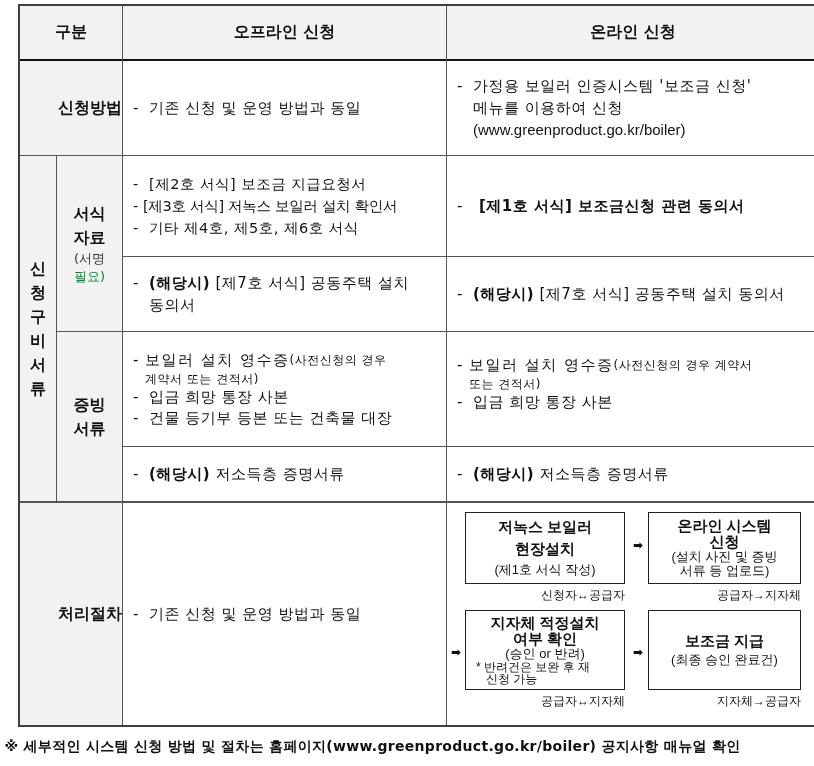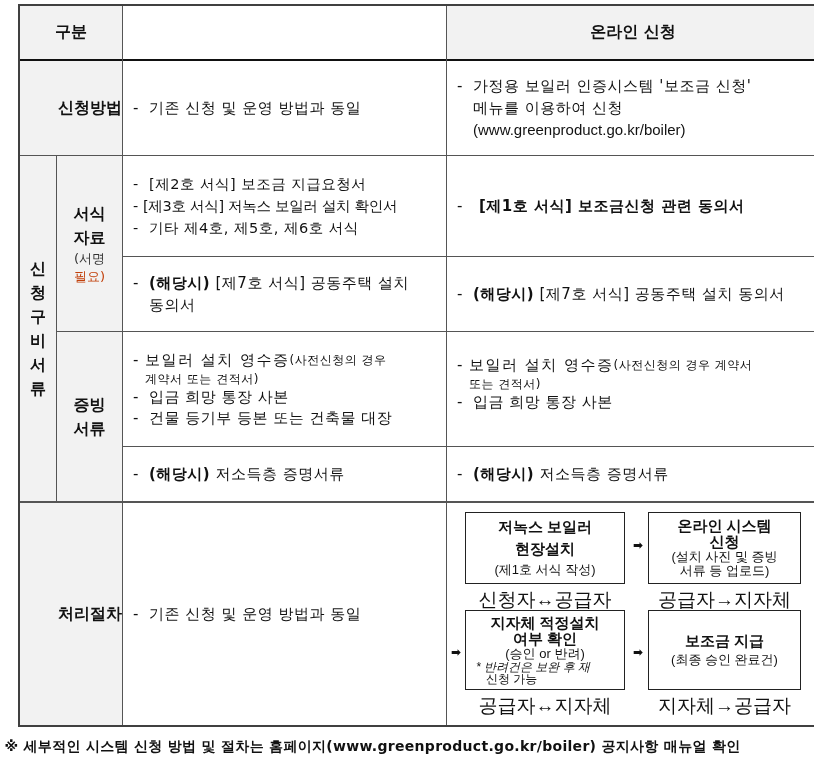--- a/index.html
+++ b/index.html
@@ -19,31 +19,34 @@
   .indent { padding-left:16px; }
   .small { font-size:12px; }
   .b { font-weight:bold; }
   .vtext { flex-direction:column; justify-content:center; align-items:center; font-weight:bold; font-size:16px; line-height:24px; }
   .fbox { position:absolute; border:1.5px solid #222; box-sizing:border-box; background:#fff;
           display:flex; flex-direction:column; align-items:center; justify-content:center; text-align:center;
           font-family:"Liberation Sans", sans-serif; }
   .fbox .t { font-weight:bold; font-size:15px; line-height:16px; }
   .fbox .s { font-size:13px; line-height:14px;text-align:center; }
   .fbox .n { font-size:12px; line-height:12px; text-align:left; }
-  .flabel { position:absolute; font-size:19px; text-align:center; font-family:"Liberation Sans", sans-serif; }
+  .flabel { position:absolute; font-size:12px; text-align:right; font-family:"Liberation Sans", sans-serif; }
   .arrow { position:absolute; font-size:12px; font-weight:bold; }
   .footer { position:absolute; left:0; width:745px; top:738px; text-align:center; font-size:14px; font-weight:bold; letter-spacing:0.3px; }
 </style>
 </head>
 <body>
 
 <div class="tbl">
 
   <div class="cell hdr" style="left:0;top:0;width:102px;height:53px;">
       <span>구분</span>
+    </div>
+  <div class="cell hdr" style="left:103px;top:0;width:323px;height:53px;">
+      <span>오프라인 신청</span>
     </div>
   <div class="cell hdr" style="left:427px;top:0;width:372px;height:53px;">
       <span>온라인 신청</span>
     </div>
 
   <div class="cell hdr gray" style="left:0;top:55px;width:102px;height:94px;">
       <span>신청방법</span>
     </div>
   <div class="cell content" style="left:103px;top:55px;width:323px;height:94px;">
     <div class="line">
@@ -70,21 +73,21 @@
     <span>구</span>
     <span>비</span>
     <span>서</span>
     <span>류</span>
   </div>
 
   <div class="cell vtext gray" style="left:37px;top:150px;width:65px;height:175px;">
     <span>서식</span>
     <span>자료</span>
     <span style="font-weight:normal;font-size:13px;line-height:18px;color:#333;">(서명</span>
-    <span style="font-weight:normal;font-size:13px;line-height:18px;color:#c2410c;">필요)</span>
+    <span style="font-weight:normal;font-size:13px;line-height:18px;color:#15803d;">필요)</span>
   </div>
 
   <div class="cell content" style="left:103px;top:150px;width:323px;height:100px;font-size:14.5px;">
     <div class="line">
         <span class="dash">-</span>
         <span>[제2호 서식] 보조금 지급요청서</span>
       </div>
     <div class="line" style="letter-spacing:-0.3px;">
         <span class="dash" style="width:10px;">-</span>
         <span>[제3호 서식] 저녹스 보일러 설치 확인서</span>
@@ -215,21 +218,21 @@
   <span class="s">서류 등 업로드)</span>
 </div>
 <div class="flabel" style="left:648px;top:587px;width:153px;">공급자→지자체</div>
 
 <div class="arrow" style="left:451px;top:645px;">➡</div>
 
 <div class="fbox" style="left:465px;top:610px;width:160px;height:80px;">
   <span class="t">지자체 적정설치</span>
   <span class="t">여부 확인</span>
   <span class="s">(승인 or 반려)</span>
-  <span class="n" style="align-self:flex-start;padding-left:10px;font-style:italic;">* 반려건은 보완 후 재</span>
+  <span class="n" style="align-self:flex-start;padding-left:10px;">* 반려건은 보완 후 재</span>
   <span class="n" style="align-self:flex-start;padding-left:20px;">신청 가능</span>
 </div>
 <div class="flabel" style="left:465px;top:693px;width:160px;">공급자↔지자체</div>
 
 <div class="arrow" style="left:633px;top:645px;">➡</div>
 
 <div class="fbox" style="left:648px;top:610px;width:153px;height:80px;">
   <span class="t">보조금 지급</span>
   <span class="s" style="margin-top:4px;">(최종 승인 완료건)</span>
 </div>

